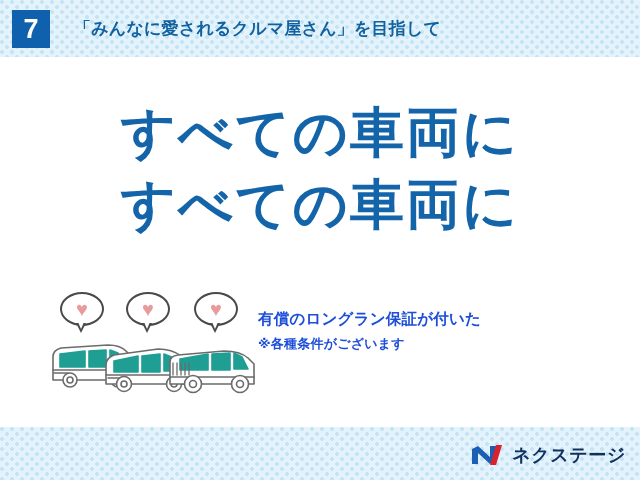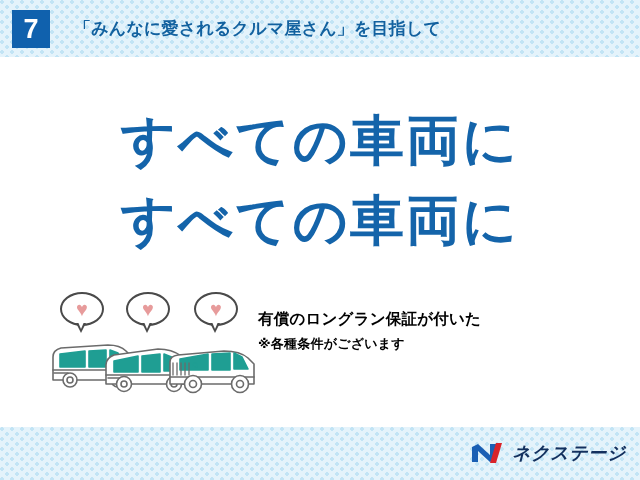--- a/index.html
+++ b/index.html
@@ -70,21 +70,21 @@
     top: 96px;
     left: 0;
     width: 640px;
     text-align: center;
     color: #1464aa;
     font-weight: bold;
     font-size: 54px;
     line-height: 72px;
     letter-spacing: 2px;
   }
-  #headline .hl-line { display: block; white-space: nowrap; margin-top: 8px; }
+  #headline .hl-line { display: block; white-space: nowrap; }
 
   
   #illustration {
     position: absolute;
     top: 292px;
     left: 48px;
     width: 212px;
     height: 104px;
   }
   .bubble {
@@ -130,38 +130,37 @@
   #bubble-2 { left: 78px;  top: 0px; }
   #bubble-3 { left: 146px; top: 0px; }
   #cars-svg { position: absolute; left: 0; top: 40px; }
 
   
   #description {
     position: absolute;
     top: 306px;
     left: 258px;
     width: 352px;
-    color: #000000;
+    color: #1d4ed8;
     font-size: 15.5px;
     font-weight: bold;
     line-height: 25px;
     letter-spacing: 0.2px;
   }
   #description .desc-line { display: block; white-space: nowrap; }
   #description .desc-note { font-size: 13px; }
 
   
   #brand-logo {
     position: absolute;
     top: 441px;
     right: 14px;
     height: 26px;
     display: flex;
-    align-items: flex-start;
-    font-style: italic;
+    align-items: flex-end;
   }
   #brand-mark { width: 34px; height: 24px; flex: 0 0 auto; }
   #brand-name {
     margin-left: 7px;
     color: #12305e;
     font-size: 18px;
     font-weight: bold;
     letter-spacing: 0.6px;
     white-space: nowrap;
   }

